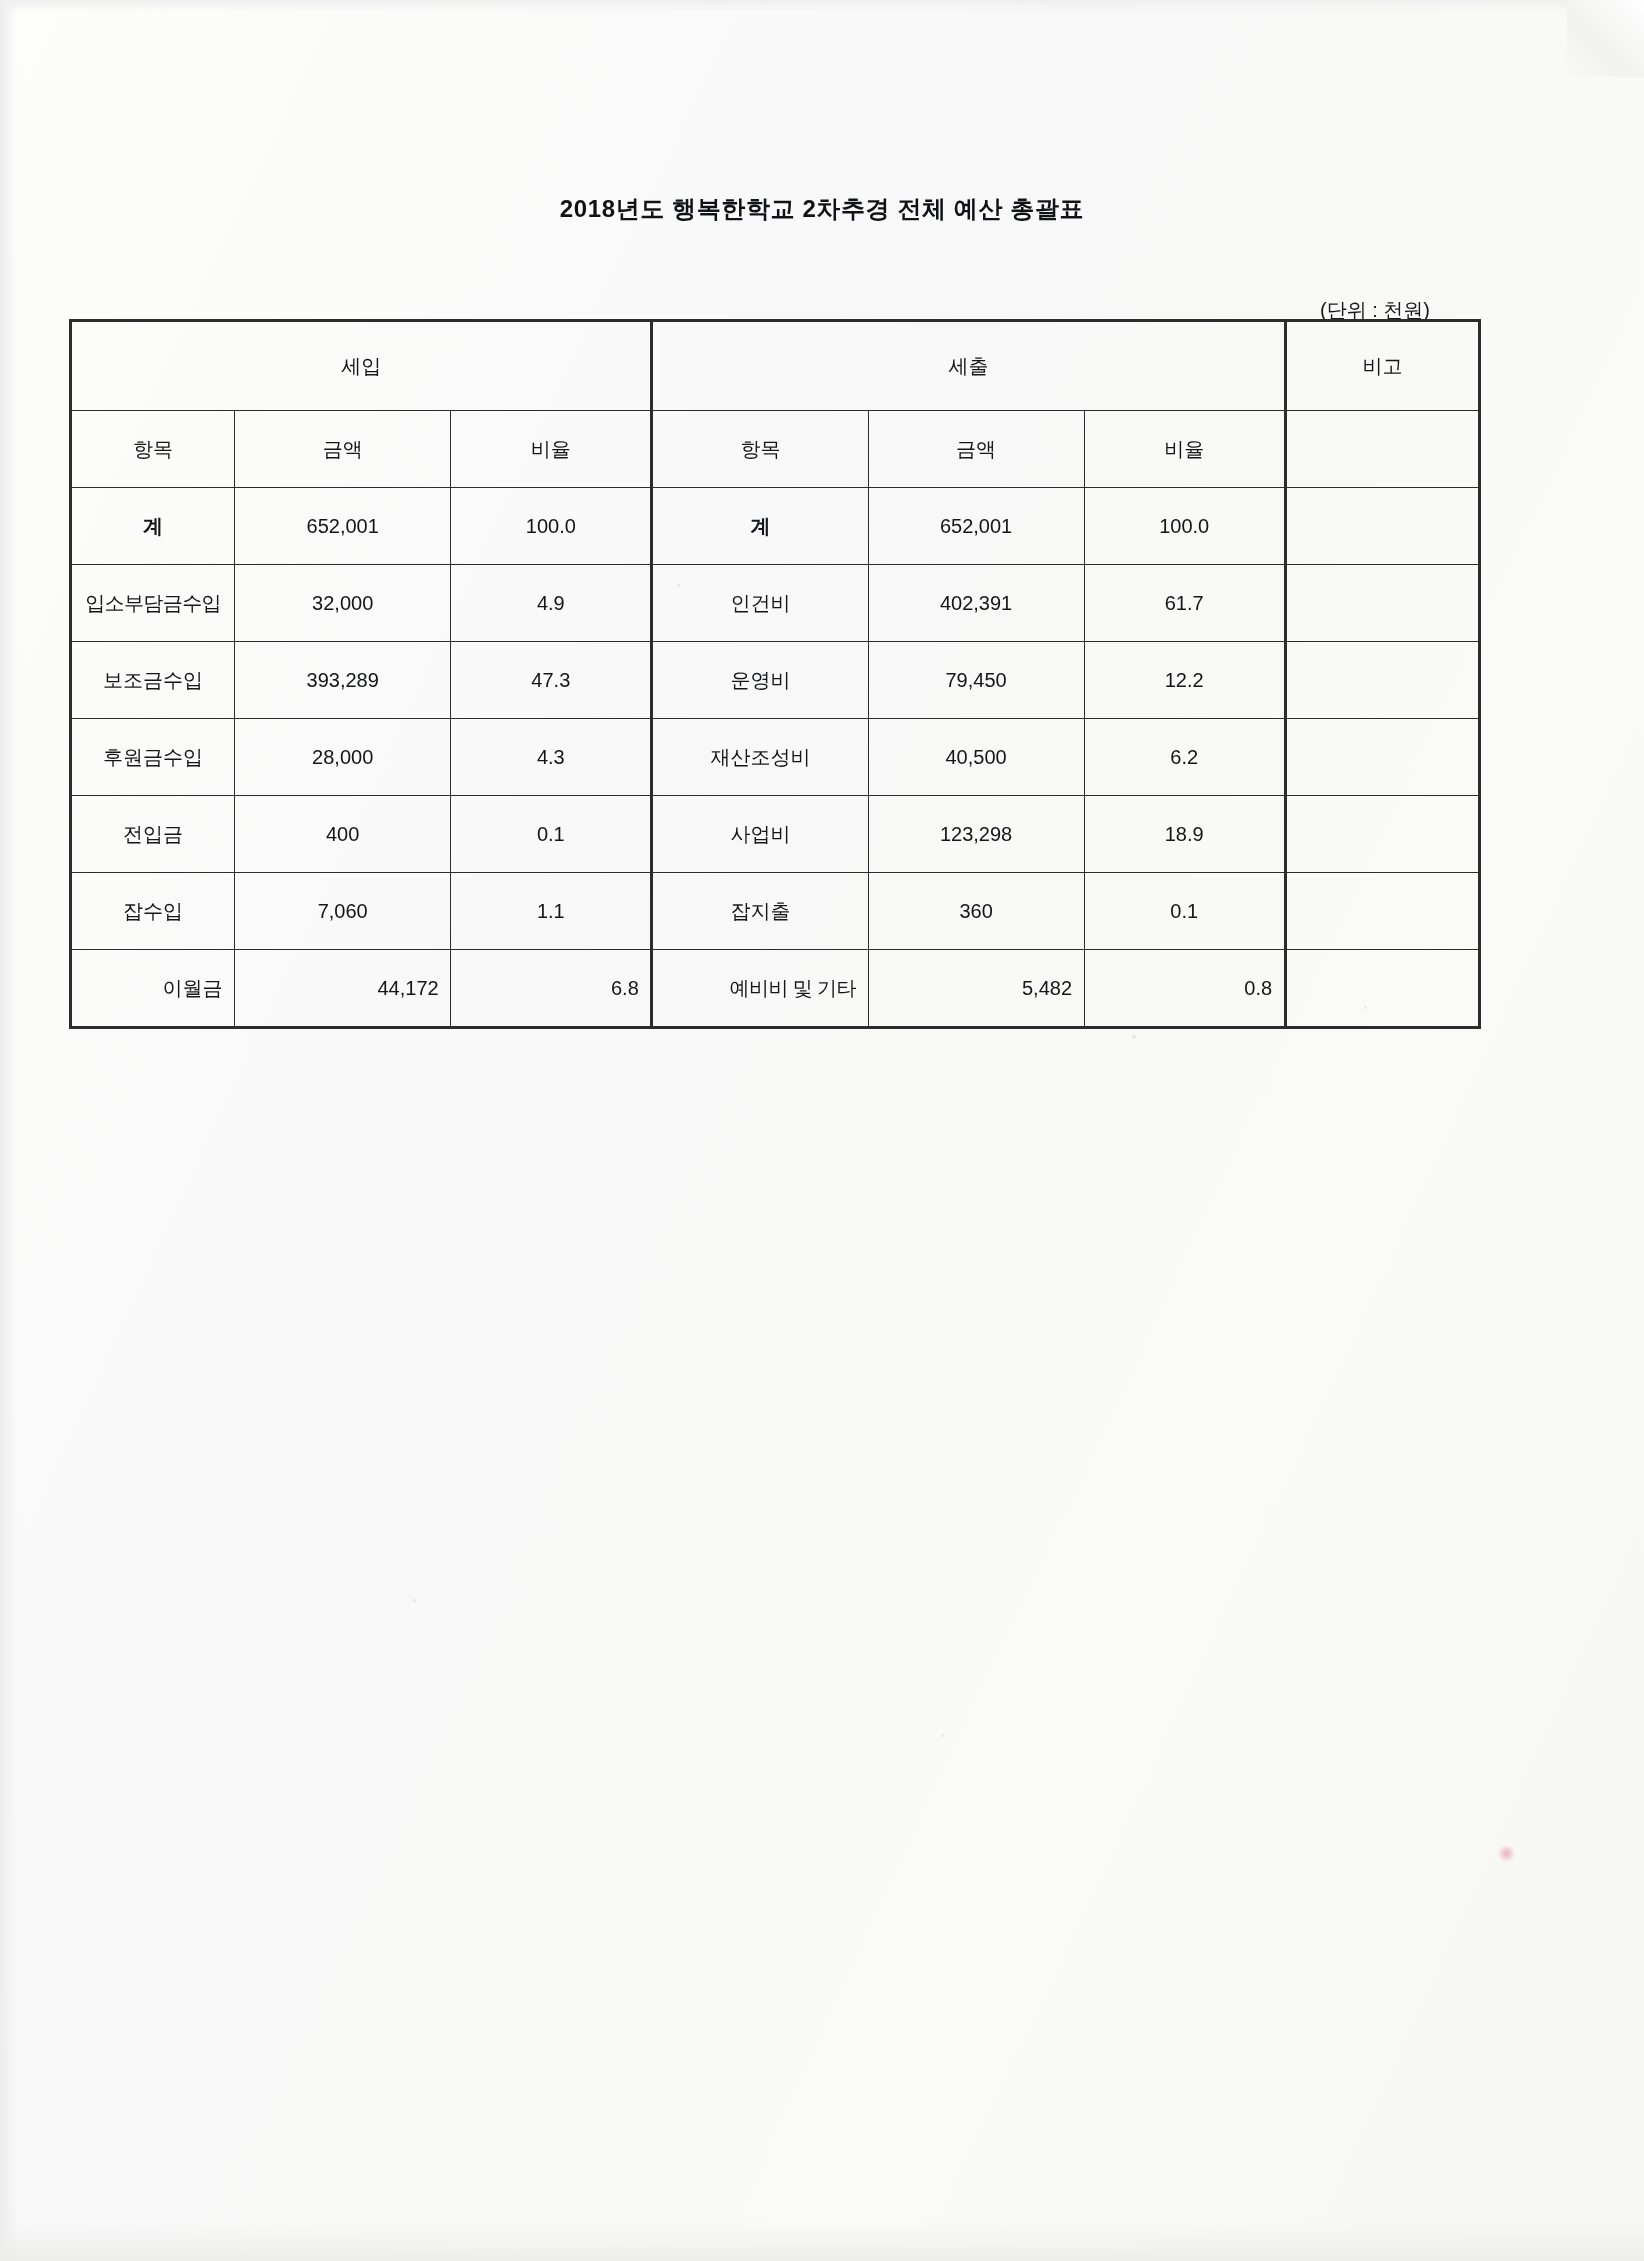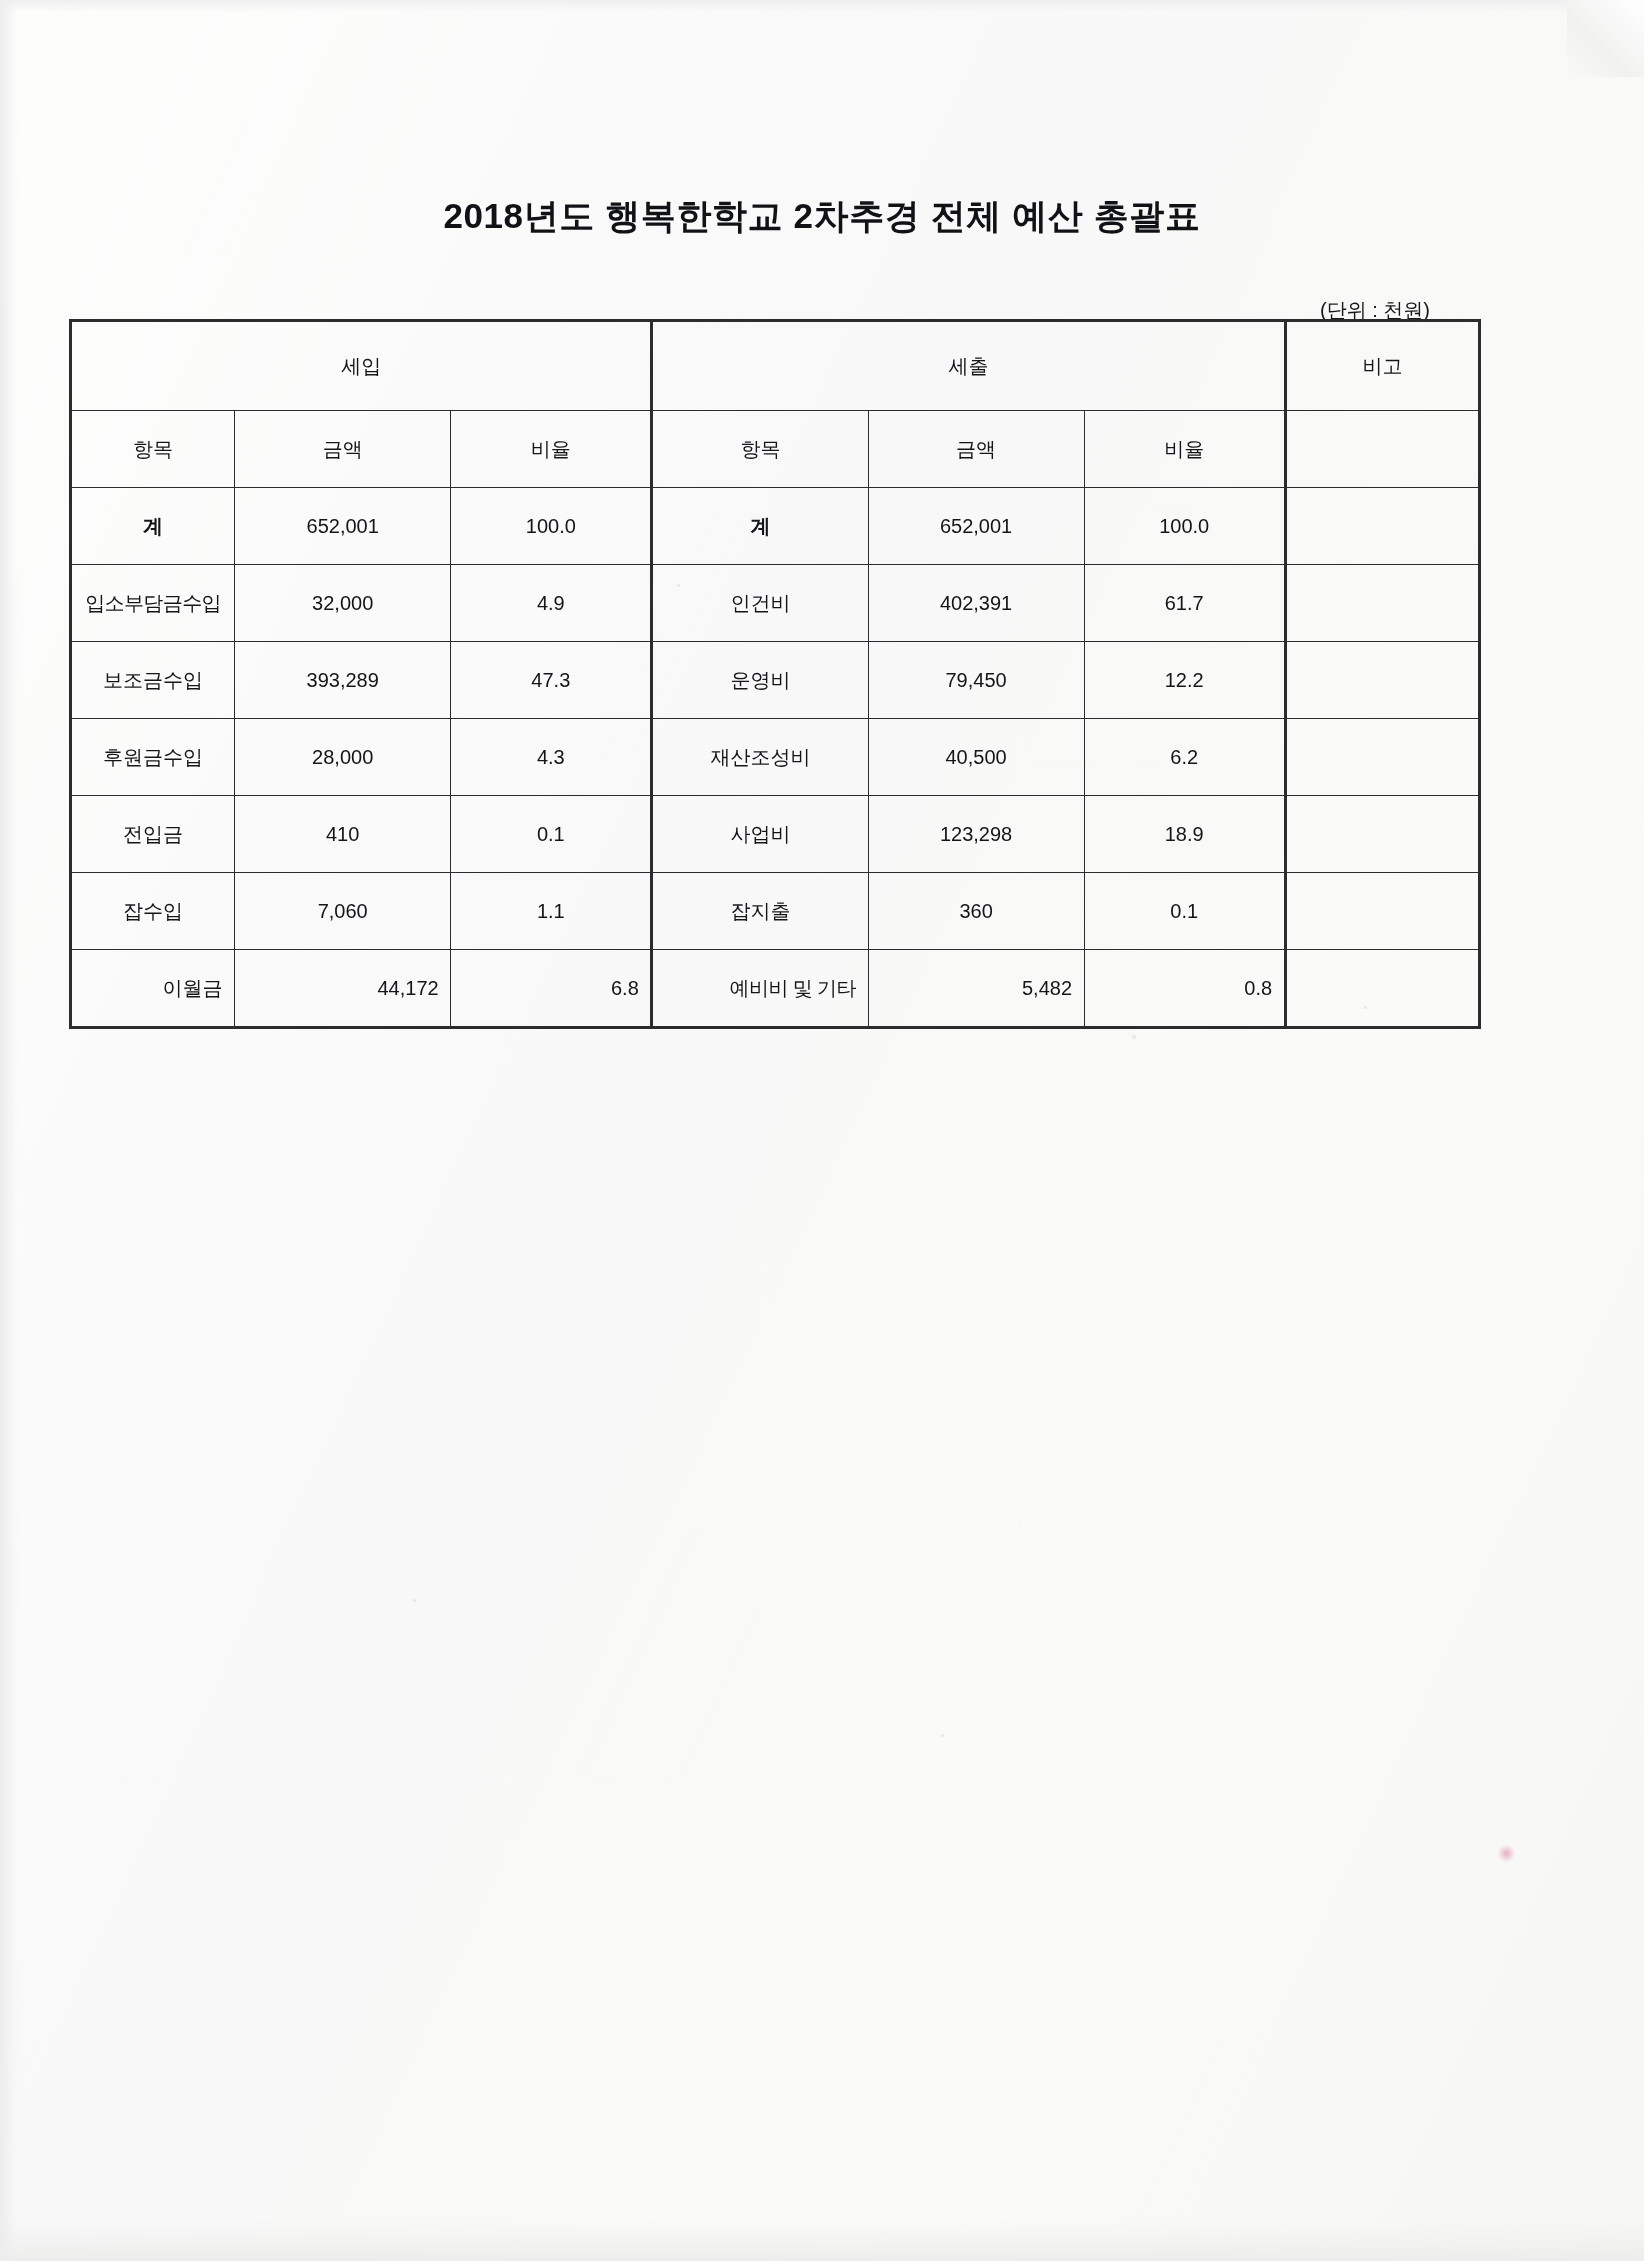--- a/index.html
+++ b/index.html
@@ -43,21 +43,21 @@
     right: 0; top: 0;
     width: 77px; height: 77px;
     background: linear-gradient(225deg, #ffffff 0%, #f1f1f0 60%, rgba(241,241,240,0) 100%);
   }
 
   .doc-title {
     position: absolute;
     left: 0; right: 0;
     top: 193px;
     text-align: center;
-    font-size: 35px;
+    font-size: 24px;
     font-weight: 700;
     letter-spacing: 0.6px;
     color: #111216;
   }
 
   .unit-note {
     position: absolute;
     right: 214px;
     top: 297px;
     font-size: 20px;
@@ -205,21 +205,21 @@
           <td class="num">28,000</td>
           <td class="num">4.3</td>
           <td class="thick-div label">재산조성비</td>
           <td class="num">40,500</td>
           <td class="num">6.2</td>
           <td class="outer-right thick-div remark-cell"></td>
         </tr>
 
         <tr>
           <td class="outer-left label">전입금</td>
-          <td class="num">410</td>
+          <td class="num">400</td>
           <td class="num">0.1</td>
           <td class="thick-div label">사업비</td>
           <td class="num">123,298</td>
           <td class="num">18.9</td>
           <td class="outer-right thick-div remark-cell"></td>
         </tr>
 
         <tr>
           <td class="outer-left label">잡수입</td>
           <td class="num">7,060</td>

